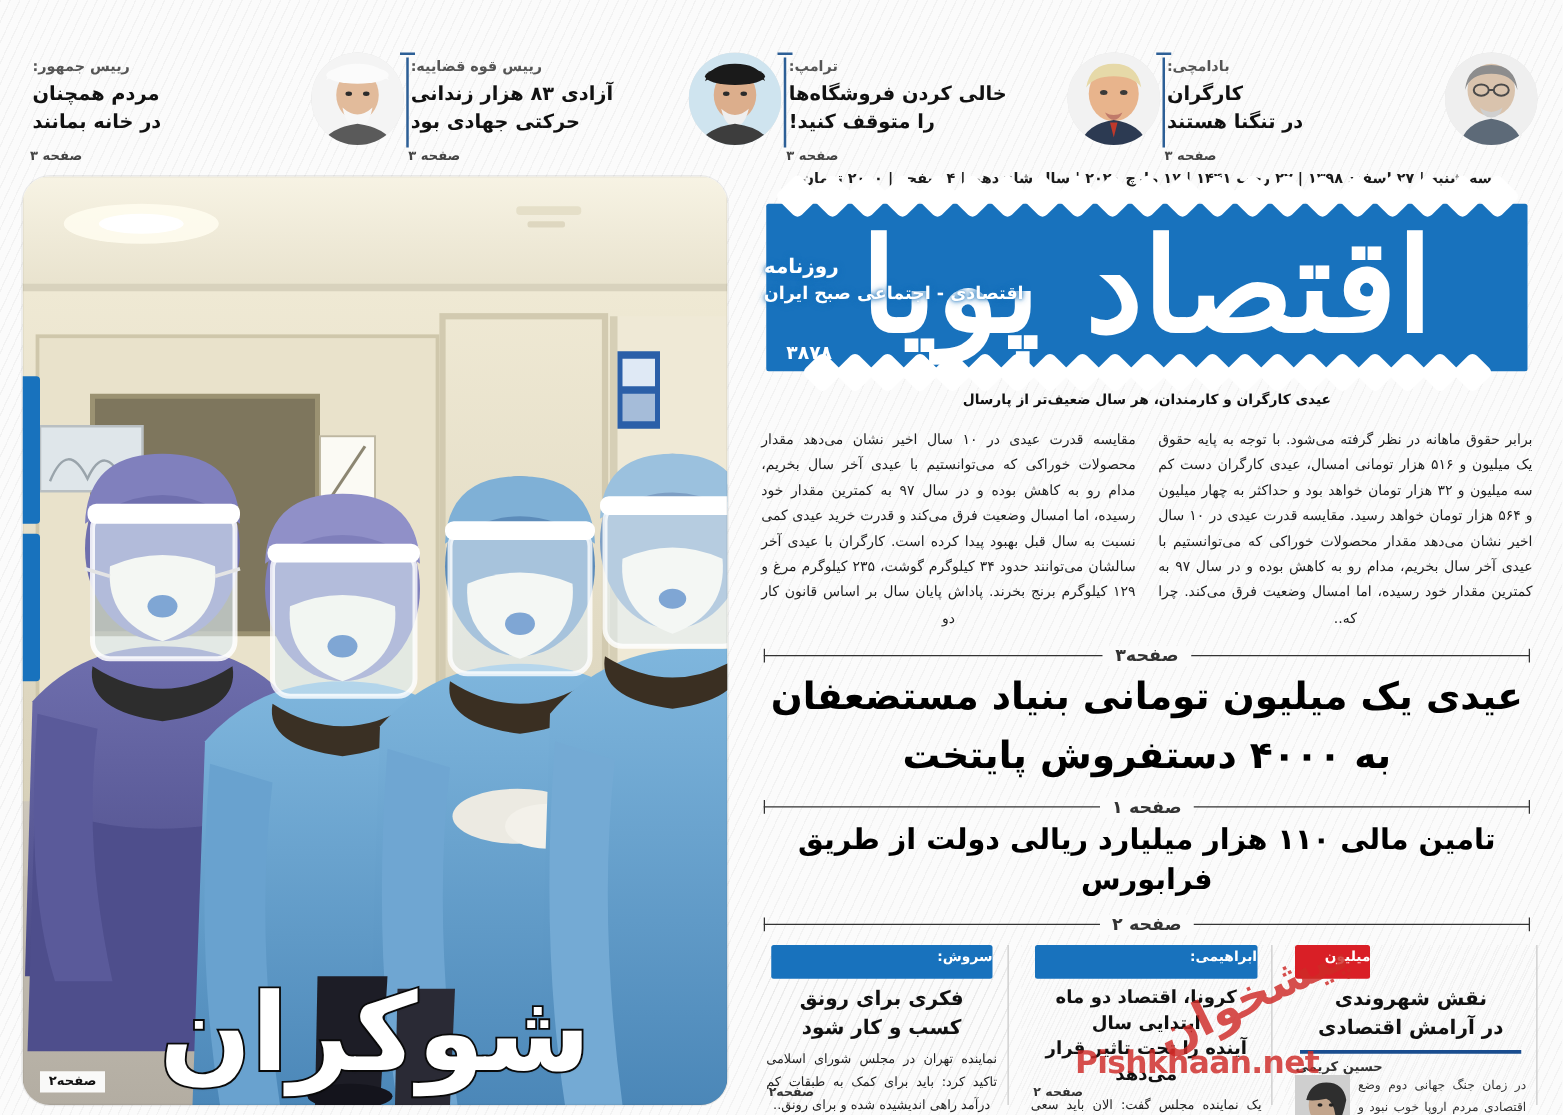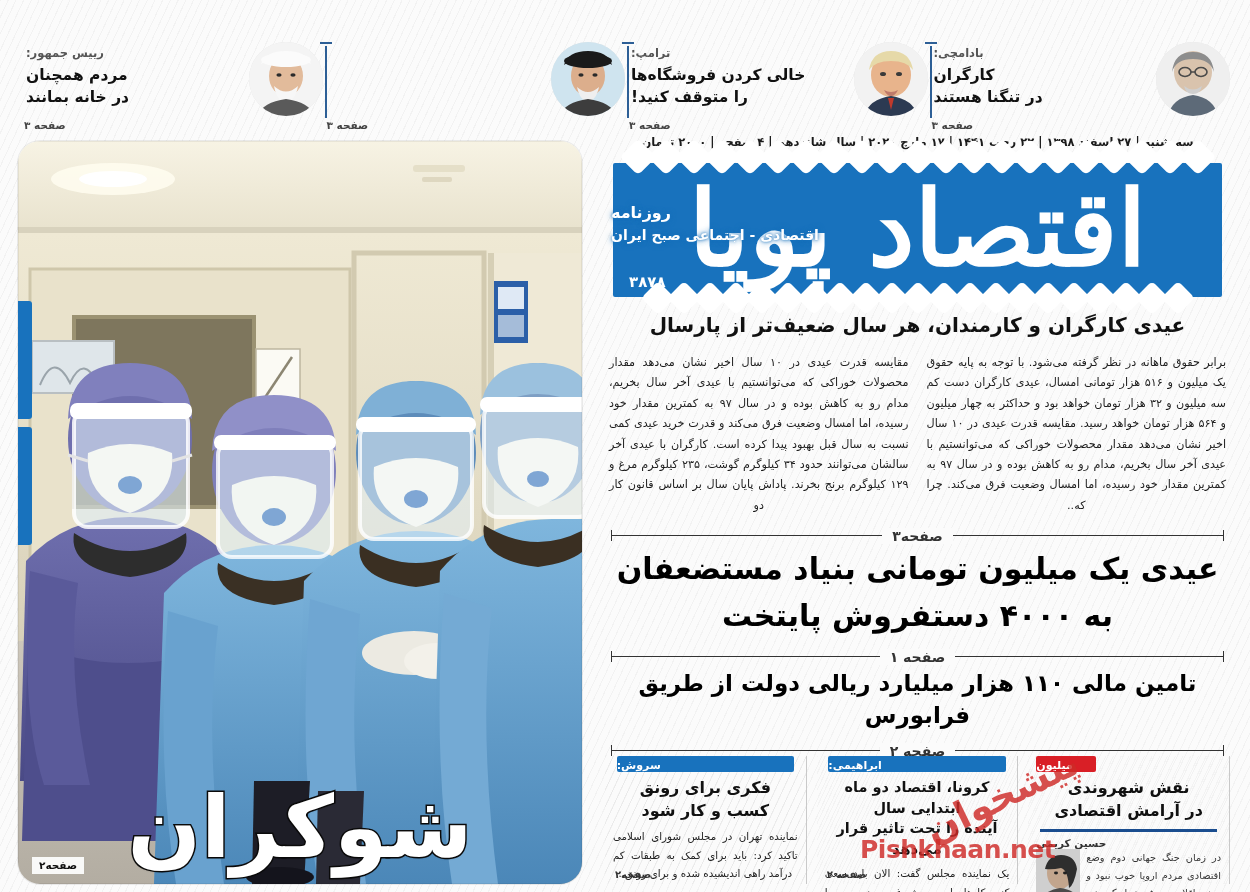--- a/index.html
+++ b/index.html
@@ -191,21 +191,21 @@
     bottom: 12px; left: 18px;
     color: #ffffff;
     font-size: 15px;
     font-weight: 700;
     letter-spacing: 1px;
   }
 
   
   .lead-kicker {
     text-align: center;
-    font-size: 20px;
+    font-size: 11px;
     font-weight: 700;
     color: #111;
     margin-top: 10px;
     letter-spacing: -0.3px;
   }
   .lead-headline {
     text-align: center;
     font-size: 54px;
     font-weight: 700;
     color: #000;
@@ -309,22 +309,22 @@
         rgba(255,255,255,0) 7px);
   }
   .bcol:last-child { border-right: none; }
 
   .bcol-tag {
     display: block;
     background: #1872bd;
     color: #fff;
     font-size: 11px;
     font-weight: 700;
-    text-align: left;
-    padding: 3px 0 0 0;
+    text-align: right;
+    padding: 3px 0 11px 0;
     border-radius: 2px;
     margin: 0 auto 5px auto;
     width: 96%;
   }
   .bcol-tag.editorial {
     background: #d91f26;
     width: 60px;
     margin-right: auto;
     margin-left: 0;
   }
@@ -525,20 +525,25 @@
         <svg viewBox="0 0 74 74" xmlns="http://www.w3.org/2000/svg">
           <rect width="74" height="74" fill="#cfe4ef"></rect>
           <ellipse cx="37" cy="34" rx="17" ry="20" fill="#dcae8c"></ellipse>
           <path d="M13 23 q4-14 24-14 q20 0 24 14 q-8-7-24-7 q-16 0-24 7z" fill="#1a1a1a"></path>
           <ellipse cx="37" cy="19" rx="24" ry="7" fill="#1a1a1a"></ellipse>
           <ellipse cx="30" cy="33" rx="2.6" ry="1.8" fill="#2b2b2b"></ellipse>
           <ellipse cx="44" cy="33" rx="2.6" ry="1.8" fill="#2b2b2b"></ellipse>
           <path d="M26 45 q11 10 22 0 q-3 14-11 14 q-8 0-11-14z" fill="#efefef"></path>
           <path d="M8 74 q6-14 29-17 q23 3 29 17z" fill="#3d3d3d"></path>
         </svg>
+      </div>
+      <div class="promo-text">
+        <div class="promo-source">رییس قوه قضاییه:</div>
+        <div class="promo-title">آزادی ۸۳ هزار زندانی</div>
+        <div class="promo-title">حرکتی جهادی بود</div>
       </div>
       <div class="promo-page">صفحه ۳</div>
     </div>
 
     <div class="promo">
       <div class="promo-divider-cap"></div>
       <div class="promo-photo">
         <svg viewBox="0 0 74 74" xmlns="http://www.w3.org/2000/svg">
           <rect width="74" height="74" fill="#f4f4f4"></rect>
           <ellipse cx="37" cy="34" rx="17" ry="20" fill="#e2bb9b"></ellipse>

